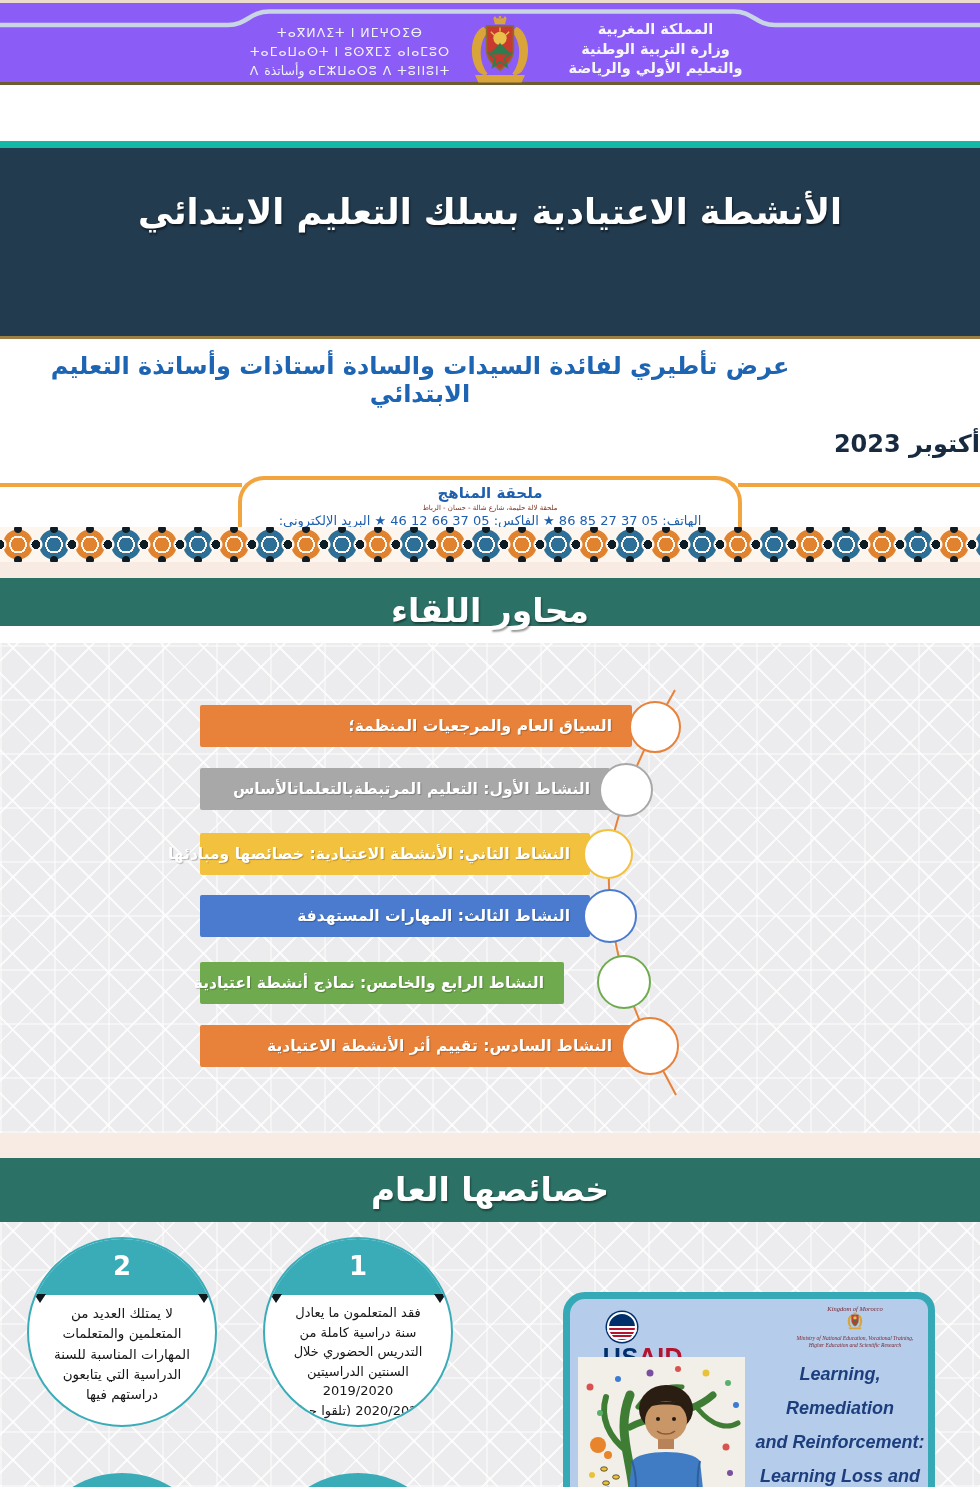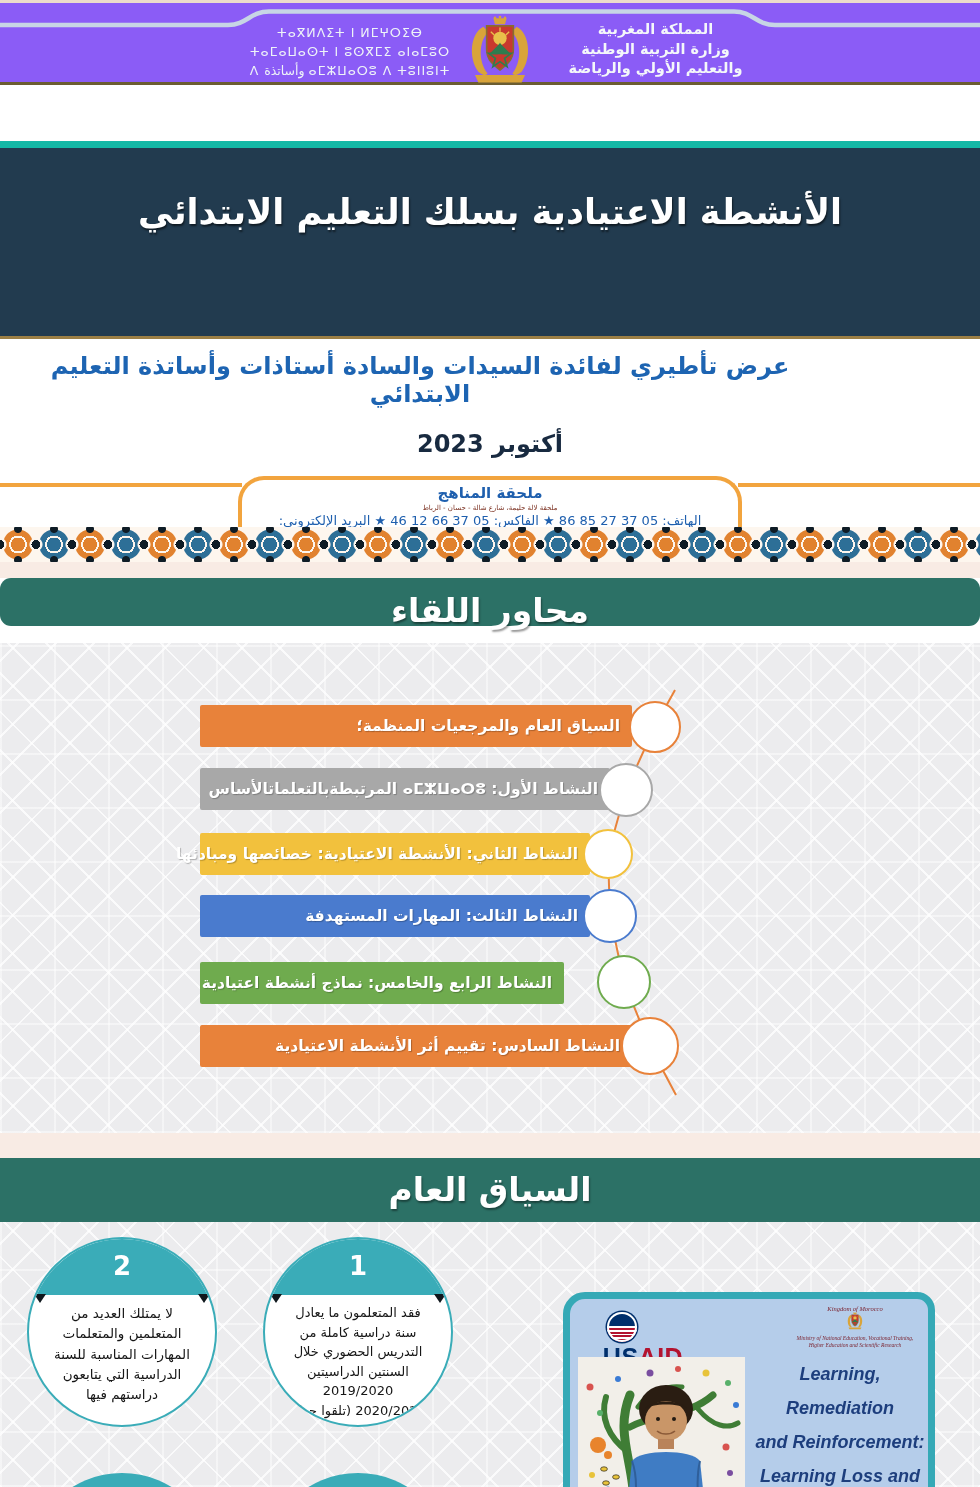--- a/index.html
+++ b/index.html
@@ -17,21 +17,21 @@
   .coa-wrap{position:absolute;left:456px;top:12px;}
 
   
   .title-block{position:absolute;left:0;top:141px;width:980px;height:198px;background:#223b4f;
                border-top:7px solid #14b8a6;border-bottom:3px solid #9c7f45;box-sizing:border-box;}
   .title-block h1{margin:0;padding-top:44px;text-align:center;color:#fff;font-size:35px;
                   font-weight:bold;text-shadow:1px 2px 2px rgba(0,0,0,.55);}
 
   .subtitle{position:absolute;left:0;top:352px;width:840px;text-align:center;
             color:#1d64b2;font-size:24px;font-weight:bold;}
-  .date-line{position:absolute;left:0;top:430px;width:980px;text-align:center;
+  .date-line{position:absolute;left:0;top:430px;width:980px;
              color:#182a40;font-size:24px;font-weight:bold;}
 
   
   .dir-line{position:absolute;top:483px;height:4px;background:#f2a43e;}
   .dir-line.left{left:0;width:242px;}
   .dir-line.right{left:738px;width:242px;}
   .dir-tab{position:absolute;left:238px;top:476px;width:504px;height:51px;background:#fff;
            border:4px solid #f2a43e;border-bottom:none;border-radius:26px 26px 0 0;
            box-sizing:border-box;text-align:center;}
   .dir-name{color:#1e5fae;font-size:15px;font-weight:bold;margin-top:4px;}
@@ -48,37 +48,37 @@
       radial-gradient(circle at 18px 17.5px, #2d6f97 0 7px, #fdf6ee 7px 9px, #2d6f97 9px 14.5px, transparent 15.5px);
     background-size:36px 35px,36px 35px,36px 35px,72px 35px,72px 35px;
     background-position:0 0,0 0,-18px 0,0 0,36px 0;}
 
   .pink-strip{position:absolute;left:0;width:980px;background:#f8ebe4;}
   .pink1{top:562px;height:16px;}
   .pink2{top:1133px;height:25px;}
 
   .teal-banner{position:absolute;left:0;width:980px;background:#2c7166;text-align:center;
                color:#fff;font-weight:bold;text-shadow:1px 2px 2px rgba(0,0,0,.4);}
-  .banner1{top:578px;height:48px;font-size:33px;line-height:65px;border-radius:11px;}
+  .banner1{top:578px;height:48px;font-size:33px;line-height:65px;}
   .banner2{top:1158px;height:64px;font-size:33px;line-height:64px;}
 
   
   .pattern-bg{background-color:#ececee;
     background-image:
       repeating-linear-gradient(45deg,  rgba(255,255,255,.75) 0 2px, transparent 2px 27px),
       repeating-linear-gradient(-45deg, rgba(255,255,255,.75) 0 2px, transparent 2px 27px),
       repeating-linear-gradient(0deg,   rgba(255,255,255,.45) 0 2px, transparent 2px 54px),
       repeating-linear-gradient(90deg,  rgba(255,255,255,.45) 0 2px, transparent 2px 54px);}
   .agenda{position:absolute;left:0;top:643px;width:980px;height:490px;}
   .context{position:absolute;left:0;top:1222px;width:980px;height:265px;}
 
   
   .agenda-bar{position:absolute;left:200px;height:42px;border-radius:2px;direction:rtl;
               color:#fff;font-weight:bold;font-size:15.5px;line-height:42px;
-              padding-right:12px;box-sizing:border-box;white-space:nowrap;
+              padding-right:20px;box-sizing:border-box;white-space:nowrap;
               text-shadow:1px 1px 1px rgba(0,0,0,.25);}
   .agenda-circle{position:absolute;border-radius:50%;background:#fff;border:2.5px solid #ccc;
                  box-sizing:border-box;}
   .connector{position:absolute;left:0;top:0;}
 
   
   .ctx-circle{position:absolute;width:190px;height:190px;border-radius:50%;overflow:hidden;
               background:#fff;border:2px solid #3aacb8;box-sizing:border-box;}
   .ctx-dome{position:absolute;left:0;top:0;width:100%;height:56px;background:#3aacb8;
             text-align:center;color:#fff;font-size:26px;font-weight:bold;padding-top:12px;
@@ -176,36 +176,36 @@
   <div class="pink-strip pink1"></div>
 
   <div class="teal-banner banner1" dir="rtl">محاور اللقاء</div>
 
   <div class="agenda pattern-bg">
     <svg class="connector" width="980" height="490">
       <polyline points="675,47 655,83 626,147 608,211 610,273 624,339 650,403 676,452" fill="none" stroke="#e8823a" stroke-width="2"></polyline>
     </svg>
 
     <div class="agenda-bar" style="top: 62px; width: 432px; background-color: rgb(232, 130, 58);">السياق العام والمرجعيات المنظمة؛</div>
-    <div class="agenda-bar" style="top: 125px; width: 410px; background-color: rgb(168, 168, 168);">النشاط الأول: ⴰⵎⵣⵡⴰⵔⵓ المرتبطةبالتعلماتالأساس</div>
+    <div class="agenda-bar" style="top: 125px; width: 410px; background-color: rgb(168, 168, 168);">النشاط الأول: التعليم المرتبطةبالتعلماتالأساس</div>
     <div class="agenda-bar" style="top: 190px; width: 390px; background-color: rgb(242, 193, 61);">النشاط الثاني: الأنشطة الاعتيادية: خصائصها ومبادئها</div>
     <div class="agenda-bar" style="top: 252px; width: 390px; background-color: rgb(74, 123, 206);">النشاط الثالث: المهارات المستهدفة</div>
     <div class="agenda-bar" style="top: 319px; width: 364px; background-color: rgb(111, 171, 78);">النشاط الرابع والخامس: نماذج أنشطة اعتيادية</div>
     <div class="agenda-bar" style="top: 382px; width: 432px; background-color: rgb(232, 130, 58);">النشاط السادس: تقييم أثر الأنشطة الاعتيادية</div>
 
     <div class="agenda-circle" style="left: 629px; top: 58px; width: 52px; height: 52px; border-color: rgb(232, 130, 58);"></div>
     <div class="agenda-circle" style="left: 599px; top: 120px; width: 54px; height: 54px; border-color: rgb(168, 168, 168);"></div>
     <div class="agenda-circle" style="left: 583px; top: 186px; width: 50px; height: 50px; border-color: rgb(242, 193, 61);"></div>
     <div class="agenda-circle" style="left: 583px; top: 246px; width: 54px; height: 54px; border-color: rgb(74, 123, 206);"></div>
     <div class="agenda-circle" style="left: 597px; top: 312px; width: 54px; height: 54px; border-color: rgb(111, 171, 78);"></div>
     <div class="agenda-circle" style="left: 621px; top: 374px; width: 58px; height: 58px; border-color: rgb(232, 130, 58);"></div>
   </div>
 
   <div class="pink-strip pink2"></div>
-  <div class="teal-banner banner2" dir="rtl">السياق العام</div>
+  <div class="teal-banner banner2" dir="rtl">خصائصها العام</div>
 
   <div class="context pattern-bg">
 
     <div class="ctx-circle" style="left:27px;top:15px;">
       <div class="ctx-dome">2</div>
       <div class="ctx-tri" style="left:5px;"></div>
       <div class="ctx-tri" style="right:5px;"></div>
       <div class="ctx-text">لا يمتلك العديد من المتعلمين والمتعلمات المهارات المناسبة للسنة الدراسية التي يتابعون دراستهم فيها</div>
     </div>
 

